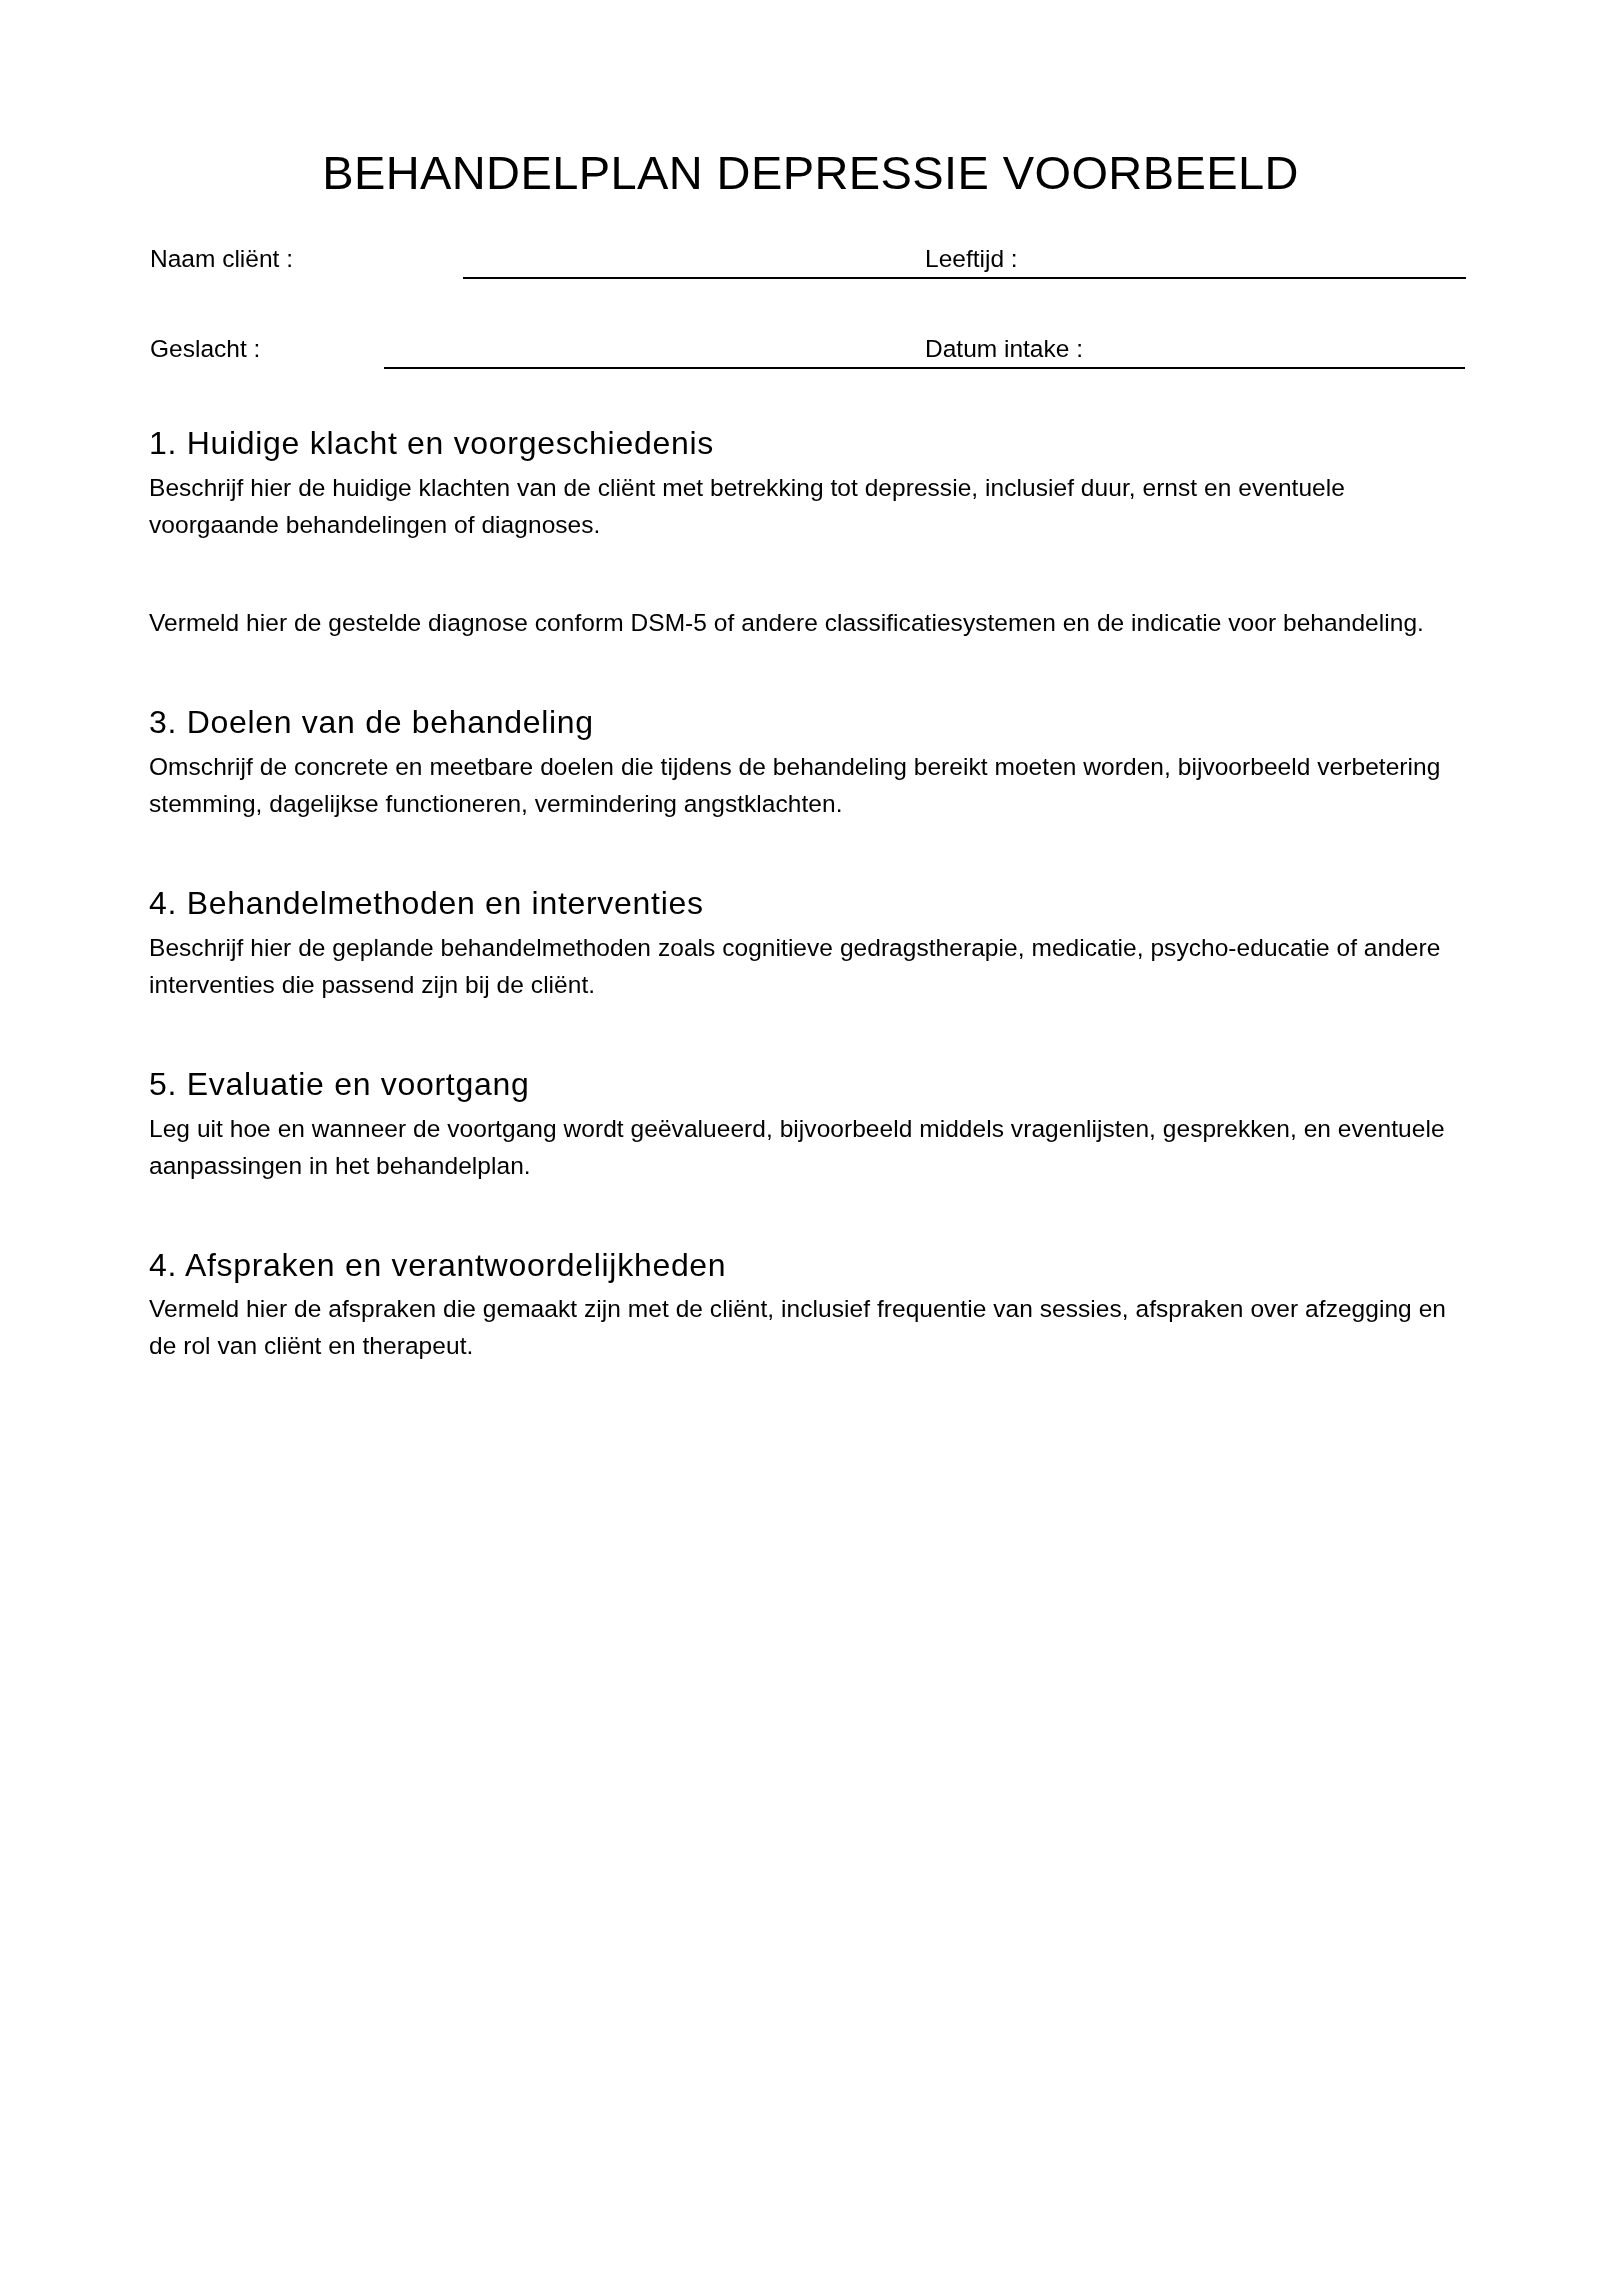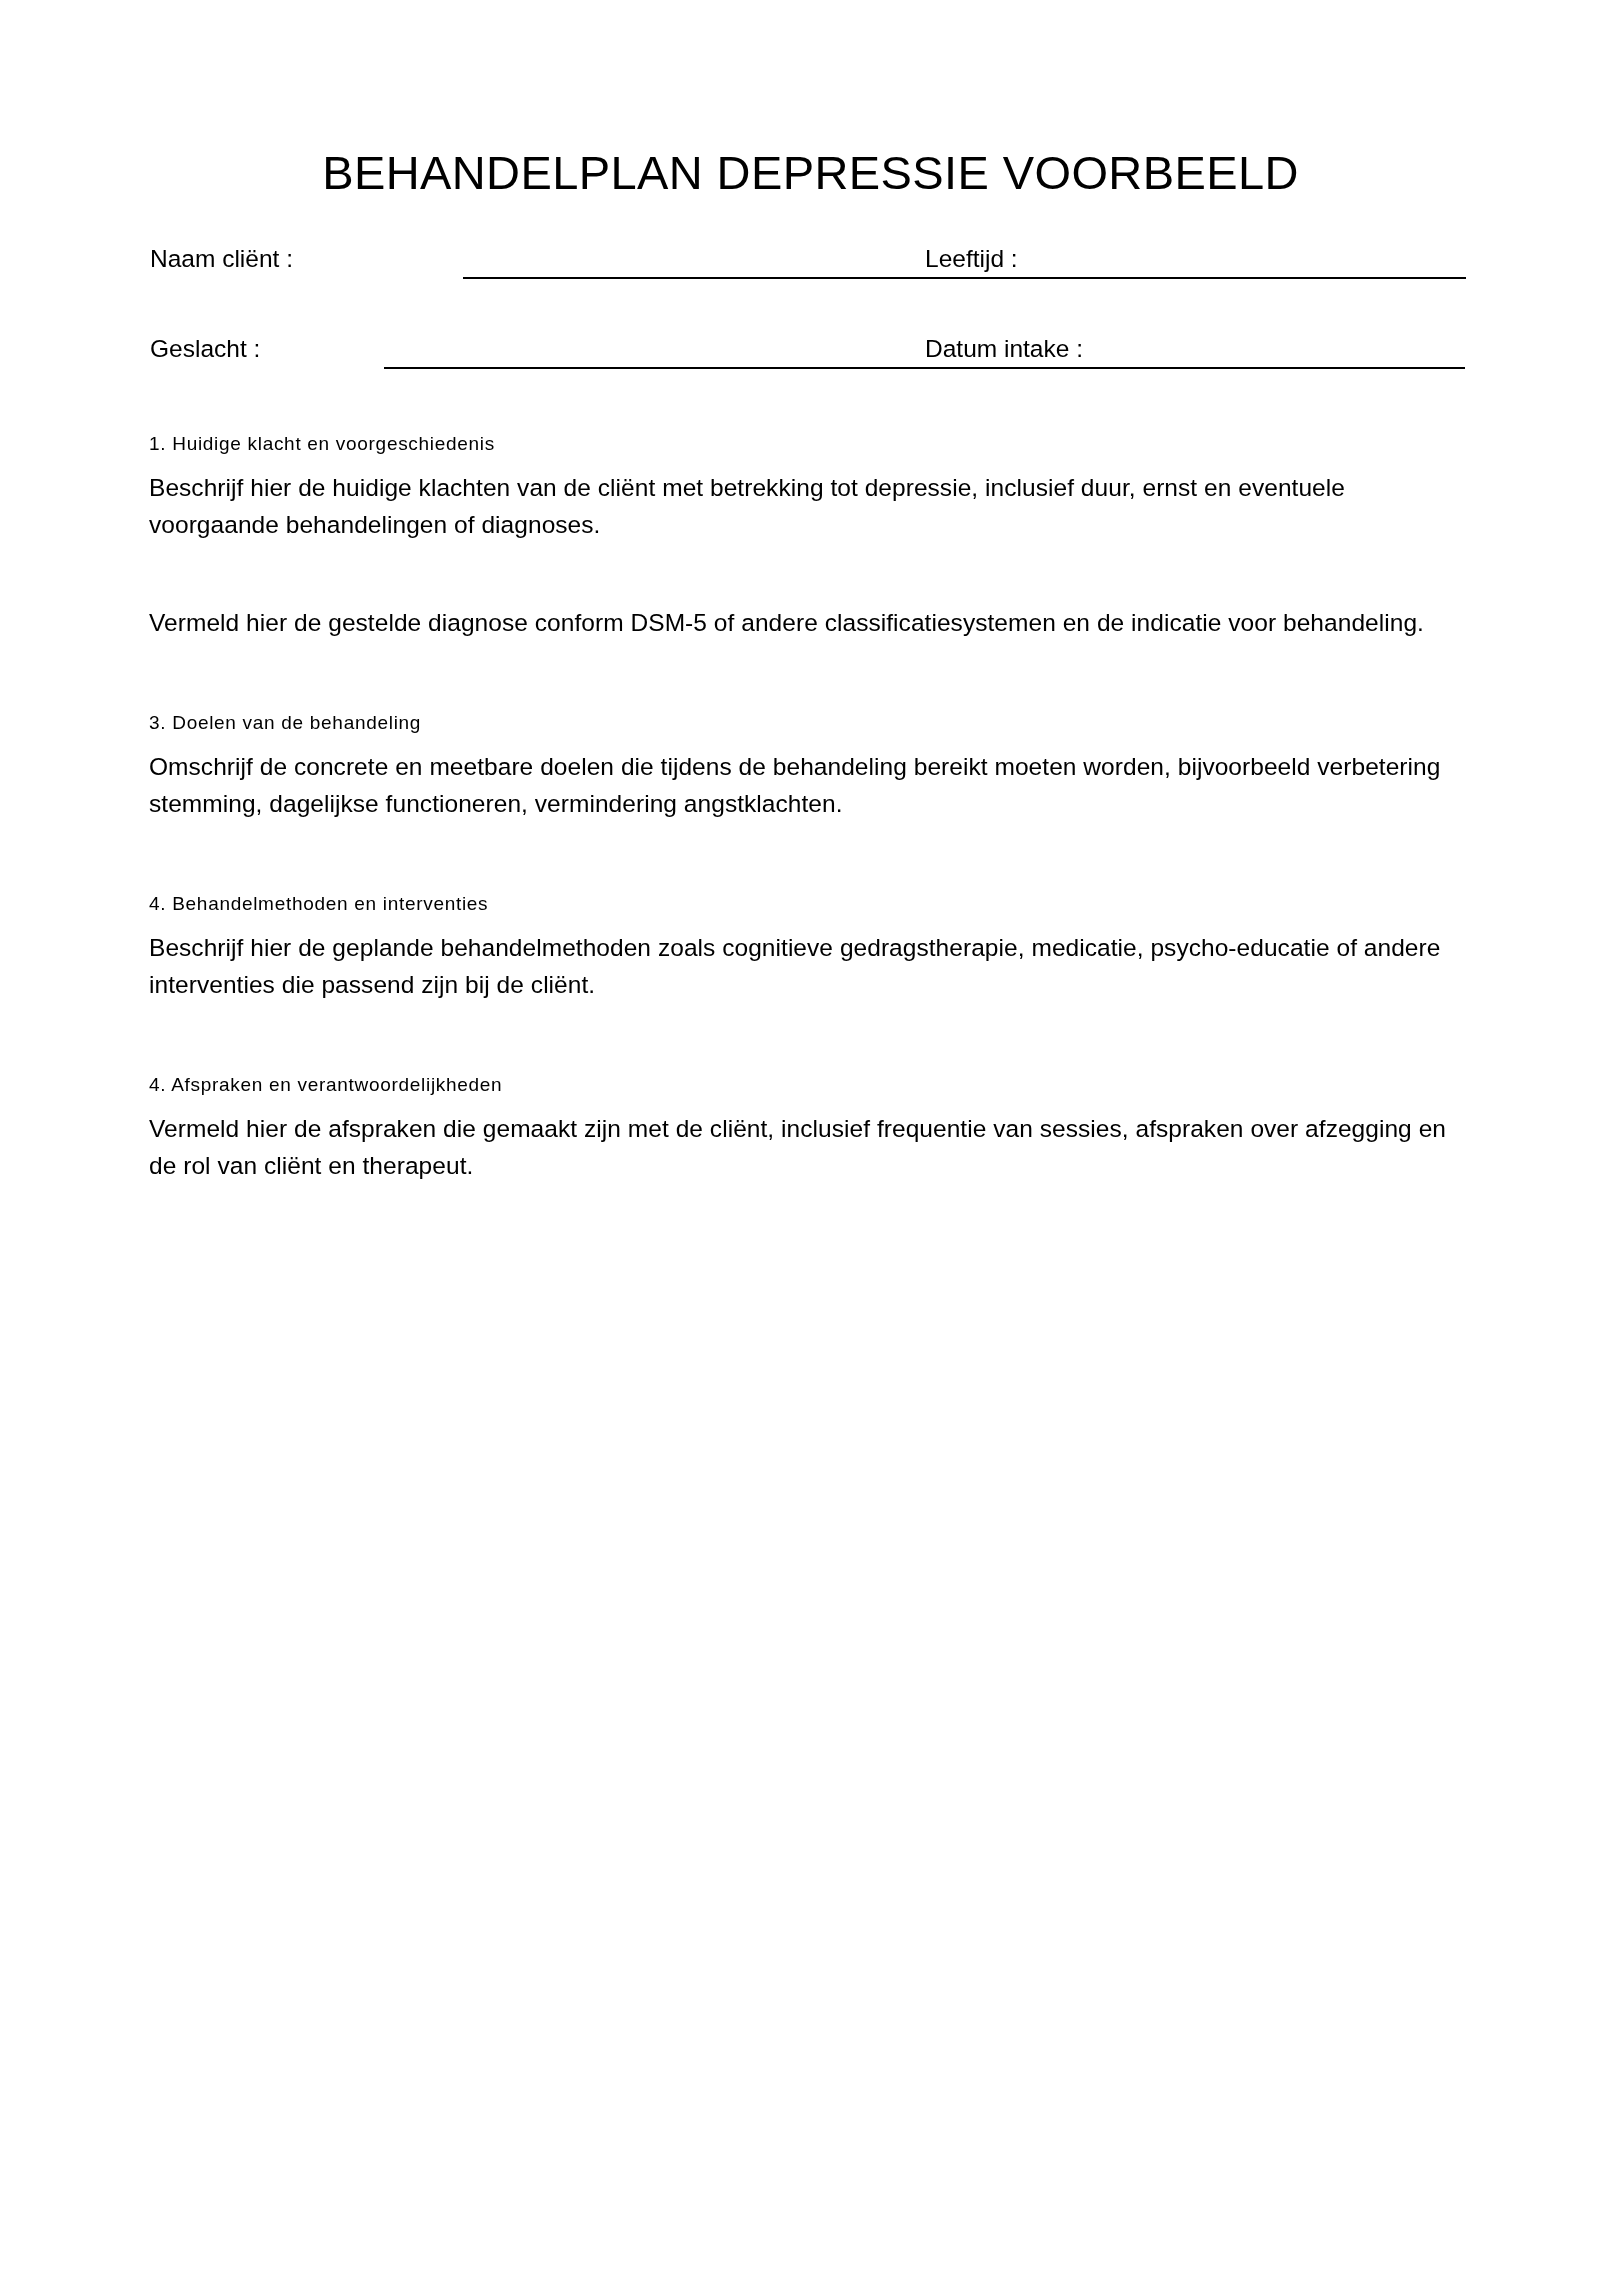--- a/index.html
+++ b/index.html
@@ -89,21 +89,21 @@
 
   .section {
     margin: 0 0 61px 0;
   }
 
   .section:last-child {
     margin-bottom: 0;
   }
 
   .section-heading {
-    font-size: 19px;
+    font-size: 32px;
     font-weight: 400;
     letter-spacing: 0.7px;
     line-height: 41px;
     margin: 0 0 4.9px 0;
   }
 
   .section-body {
     font-size: 24.5px;
     font-weight: 400;
     line-height: 37px;
@@ -145,20 +145,24 @@
     <div class="section">
       <p class="section-heading">3. Doelen van de behandeling</p>
       <p class="section-body">Omschrijf de concrete en meetbare doelen die tijdens de behandeling bereikt moeten worden, bijvoorbeeld verbetering stemming, dagelijkse functioneren, vermindering angstklachten.</p>
     </div>
 
     <div class="section">
       <p class="section-heading">4. Behandelmethoden en interventies</p>
       <p class="section-body">Beschrijf hier de geplande behandelmethoden zoals cognitieve gedragstherapie, medicatie, psycho-educatie of andere interventies die passend zijn bij de cliënt.</p>
     </div>
 
+    <div class="section">
+      <p class="section-heading">5. Evaluatie en voortgang</p>
+      <p class="section-body">Leg uit hoe en wanneer de voortgang wordt geëvalueerd, bijvoorbeeld middels vragenlijsten, gesprekken, en eventuele aanpassingen in het behandelplan.</p>
+    </div>
 
     <div class="section">
       <p class="section-heading">4. Afspraken en verantwoordelijkheden</p>
       <p class="section-body">Vermeld hier de afspraken die gemaakt zijn met de cliënt, inclusief frequentie van sessies, afspraken over afzegging en de rol van cliënt en therapeut.</p>
     </div>
 
   </div>
 </div>
 
 

